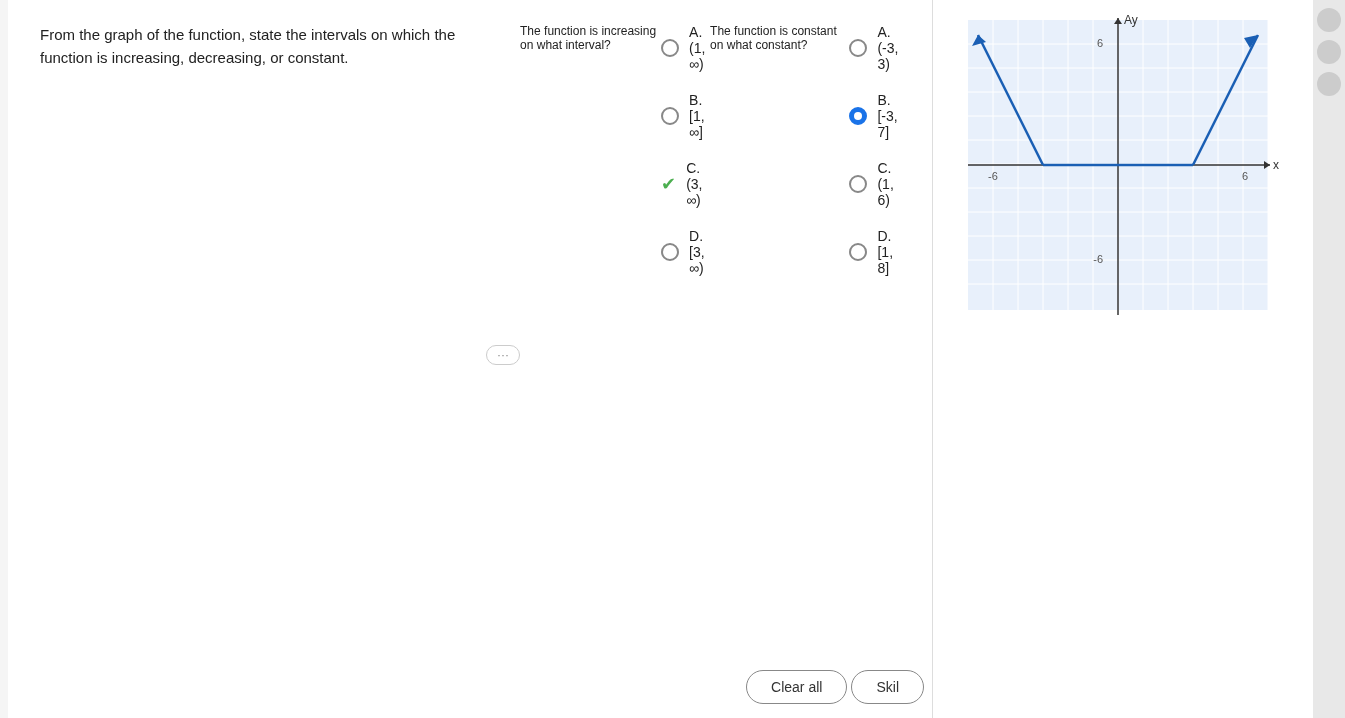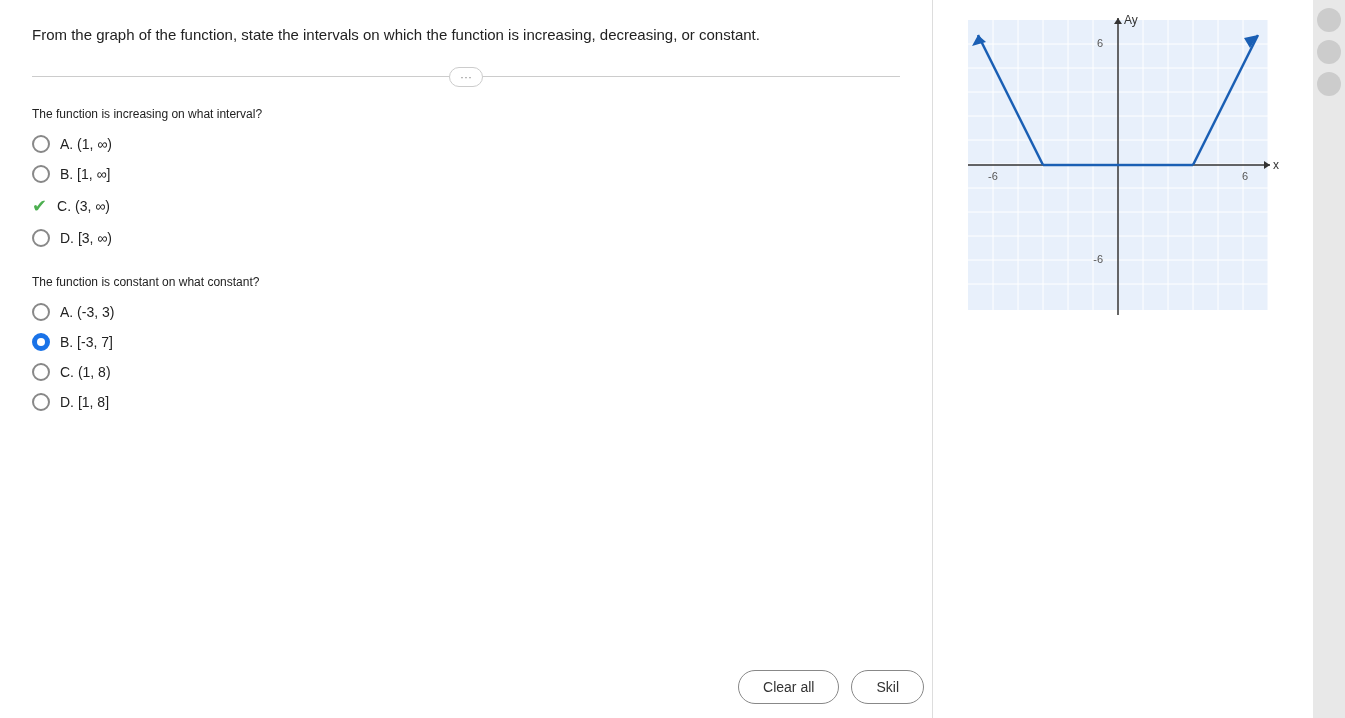--- a/index.html
+++ b/index.html
@@ -11,21 +11,22 @@
       overflow: hidden;
       display: flex;
     }
 
     .main-content {
       flex: 1;
       background: #fff;
       padding: 24px 32px;
       position: relative;
       display: flex;
-      flex-direction: column;
+      flex-direction: row;
+      margin-left: 8px;
     }
 
     .question-text {
       font-size: 15px;
       color: #222;
       line-height: 1.5;
       margin-bottom: 8px;
     }
 
     .divider-container {
@@ -53,21 +54,21 @@
     .sub-question {
       font-size: 12px;
       color: #222;
       margin-bottom: 14px;
       font-weight: 400;
     }
 
     .options-group {
       display: flex;
       flex-direction: column;
-      gap: 12px;
+      gap: 20px;
       margin-bottom: 28px;
     }
 
     .option-item {
       display: flex;
       align-items: center;
       gap: 10px;
       font-size: 14px;
       color: #222;
       cursor: pointer;
@@ -100,21 +101,21 @@
     .bottom-bar {
       position: absolute;
       bottom: 0;
       right: 0;
       left: 0;
       display: flex;
       justify-content: flex-end;
       align-items: center;
       padding: 14px 8px;
       background: #fff;
-      gap: 12px;
+      gap: 4px;
     }
 
     .btn-clear {
       border: 1px solid #888;
       background: #fff;
       border-radius: 20px;
       padding: 8px 24px;
       font-size: 14px;
       color: #333;
       cursor: pointer;
@@ -225,21 +226,21 @@
         <span>A.  (-3, 3)</span>
       </div>
       <div class="option-item">
         <span class="radio-outer checked" style="border-color:#1a73e8;background:#1a73e8;">
           <span class="radio-inner-white" style="width:8px;height:8px;border-radius:50%;background:#fff;display:block;"></span>
         </span>
         <span>B.  [-3, 7]</span>
       </div>
       <div class="option-item">
         <span class="radio-outer"></span>
-        <span>C.  (1, 8)</span>
+        <span>C.  (1, 6)</span>
       </div>
       <div class="option-item">
         <span class="radio-outer"></span>
         <span>D.  [1, 8]</span>
       </div>
     </div>
 
   <div class="bottom-bar">
     <button class="btn-clear">Clear all</button>
     <button class="btn-skill">Skil</button>

